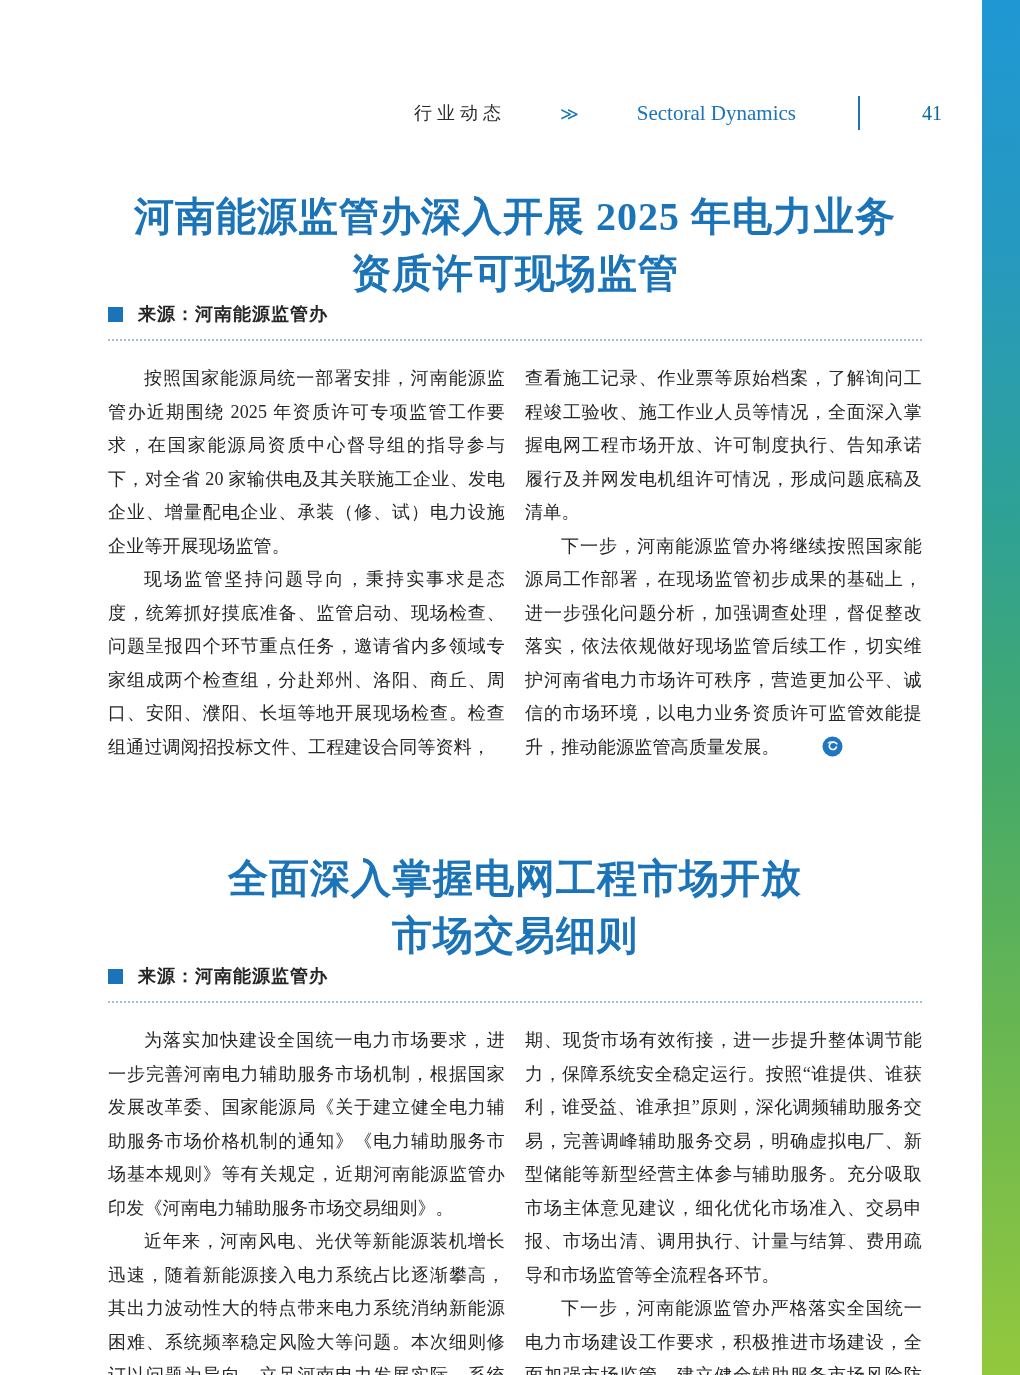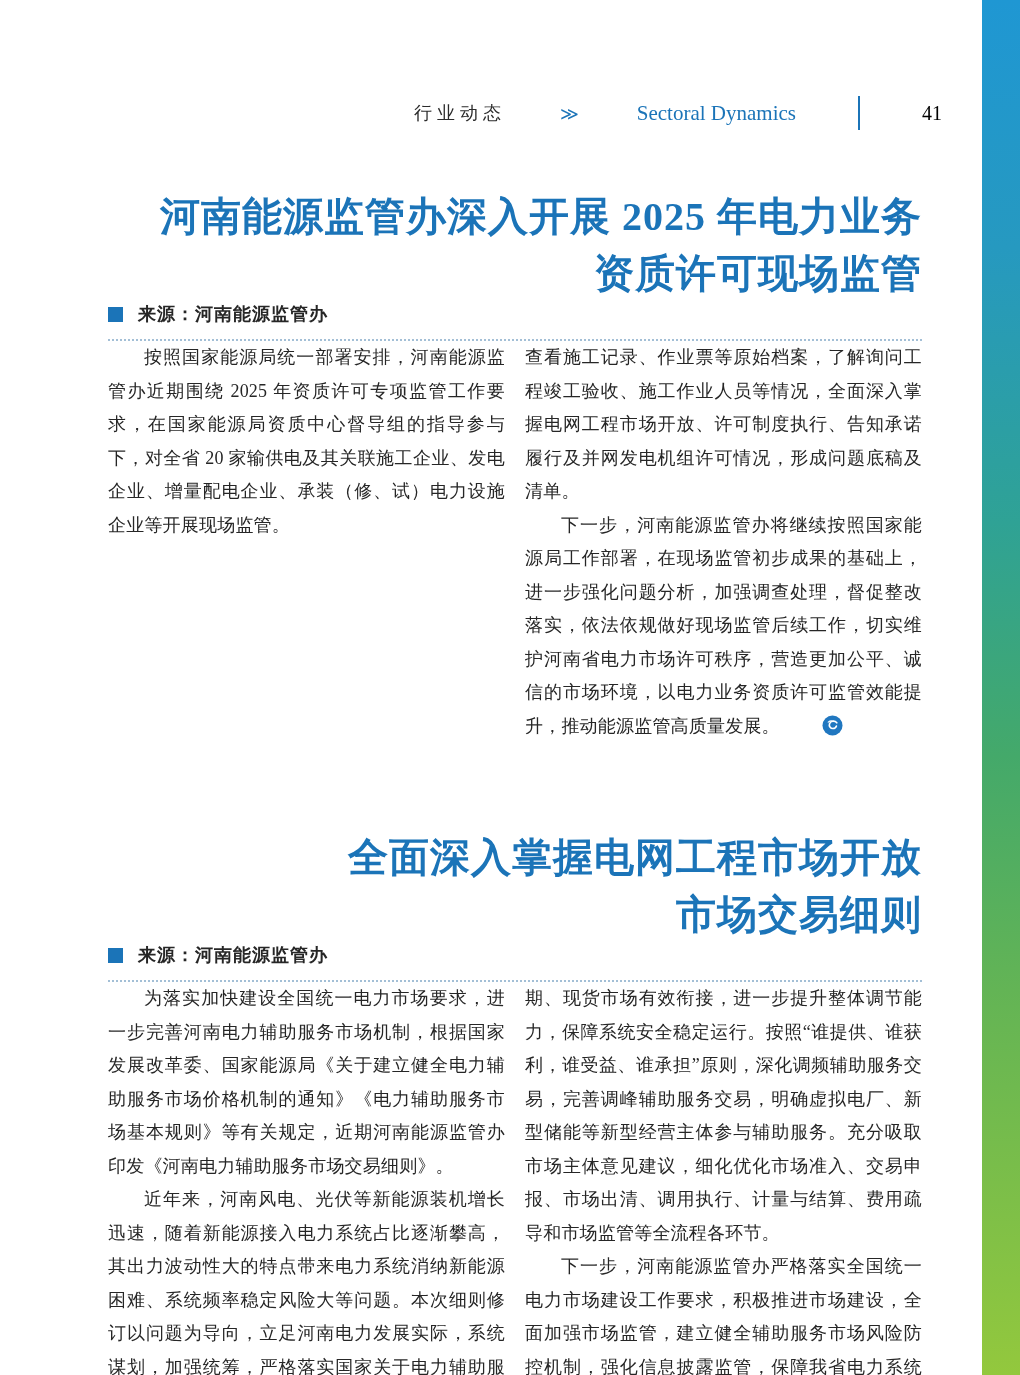--- a/index.html
+++ b/index.html
@@ -34,28 +34,28 @@
     font-family:"DejaVu Sans",sans-serif;
   }
   .header .en{
     color:#1b74b8;font-size:21px;
   }
   .header .divider{
     width:2px;height:34px;background:#1b74b8;
     margin:0 14px;
   }
   .header .pagenum{
-    font-size:20px;color:#000000;text-align:center;
+    font-size:20px;color:#0369a1;text-align:center;
   }
   
   .content{
     position:absolute;left:108px;top:0;width:814px;
   }
   .article-title{
-    text-align:right;
+    text-align:center;
     color:#1b74b8;
     font-size:40px;font-weight:bold;
     line-height:57px;
     letter-spacing:1px;
     margin:0;
   }
   .article1 .article-title{margin-top:188px;}
   .article2 .article-title{margin-top:86px;}
   .source-row{
     display:flex;align-items:center;
@@ -65,20 +65,21 @@
   .source-square{
     width:15px;height:15px;background:#1b74b8;
     flex:0 0 auto;margin-right:15px;
   }
   .source-text{
     font-family:"Liberation Sans","DejaVu Sans",sans-serif;
     font-size:18px;font-weight:bold;color:#262626;
     letter-spacing:1px;
   }
   .body-cols{
+    margin-top:21px;
     display:flex;
     gap:20px;
   }
   .col{width:397px;}
   .col p{
     margin:0;
     font-size:18px;
     line-height:33.5px;
     text-align:justify;
     color:#262626;
@@ -114,20 +115,21 @@
         <span>河南能源监管办深入开展 2025 年电力业务</span><br>
         <span>资质许可现场监管</span>
       </h1>
       <div class="source-row">
         <span class="source-square"></span>
         <span class="source-text">来源：河南能源监管办</span>
       </div>
       <div class="body-cols">
         <div class="col">
           <p class="indent">按照国家能源局统一部署安排，河南能源监管办近期围绕 2025 年资质许可专项监管工作要求，在国家能源局资质中心督导组的指导参与下，对全省 20 家输供电及其关联施工企业、发电企业、增量配电企业、承装（修、试）电力设施企业等开展现场监管。</p>
+          <p class="indent">现场监管坚持问题导向，秉持实事求是态度，统筹抓好摸底准备、监管启动、现场检查、问题呈报四个环节重点任务，邀请省内多领域专家组成两个检查组，分赴郑州、洛阳、商丘、周口、安阳、濮阳、长垣等地开展现场检查。检查组通过调阅招投标文件、工程建设合同等资料，</p>
         </div>
         <div class="col">
           <p>查看施工记录、作业票等原始档案，了解询问工程竣工验收、施工作业人员等情况，全面深入掌握电网工程市场开放、许可制度执行、告知承诺履行及并网发电机组许可情况，形成问题底稿及清单。</p>
           <p class="indent"><span>下一步，河南能源监管办将继续按照国家能源局工作部署，在现场监管初步成果的基础上，进一步强化问题分析，加强调查处理，督促整改落实，依法依规做好现场监管后续工作，切实维护河南省电力市场许可秩序，营造更加公平、诚信的市场环境，以电力业务资质许可监管效能提升，推动能源监管高质量发展。</span><span class="endmark"><svg viewBox="0 0 22 22" width="21" height="21">
                   <circle cx="11" cy="11" r="10.5" fill="#2077c0"></circle>
                   <path d="M15.5 8.2c-2.2-2.7-6.5-2.1-7.6.9-.9 2.5.9 5.1 3.5 5.1 1.9 0 3.3-1.1 3.7-2.6" stroke="#ffffff" stroke-width="1.7" fill="none" stroke-linecap="round"></path>
                   <path d="M6.5 7.5c1.5-1.2 4-1.6 6-.6" stroke="#ffffff" stroke-width="1.2" fill="none" stroke-linecap="round"></path>
                 </svg></span></p>
         </div>
       </div>

